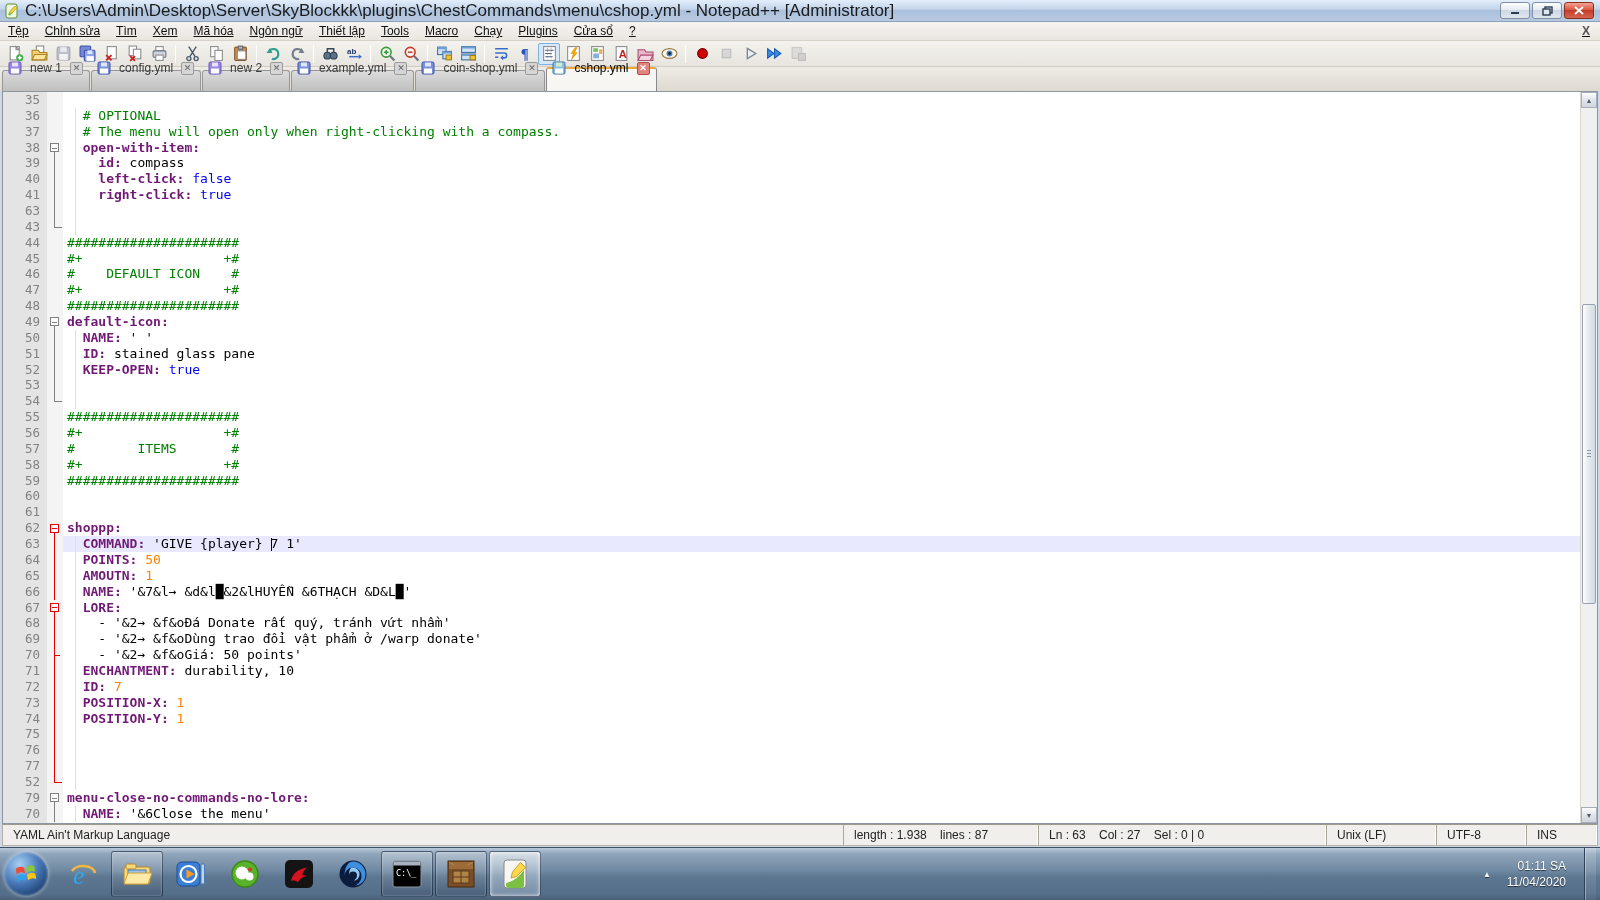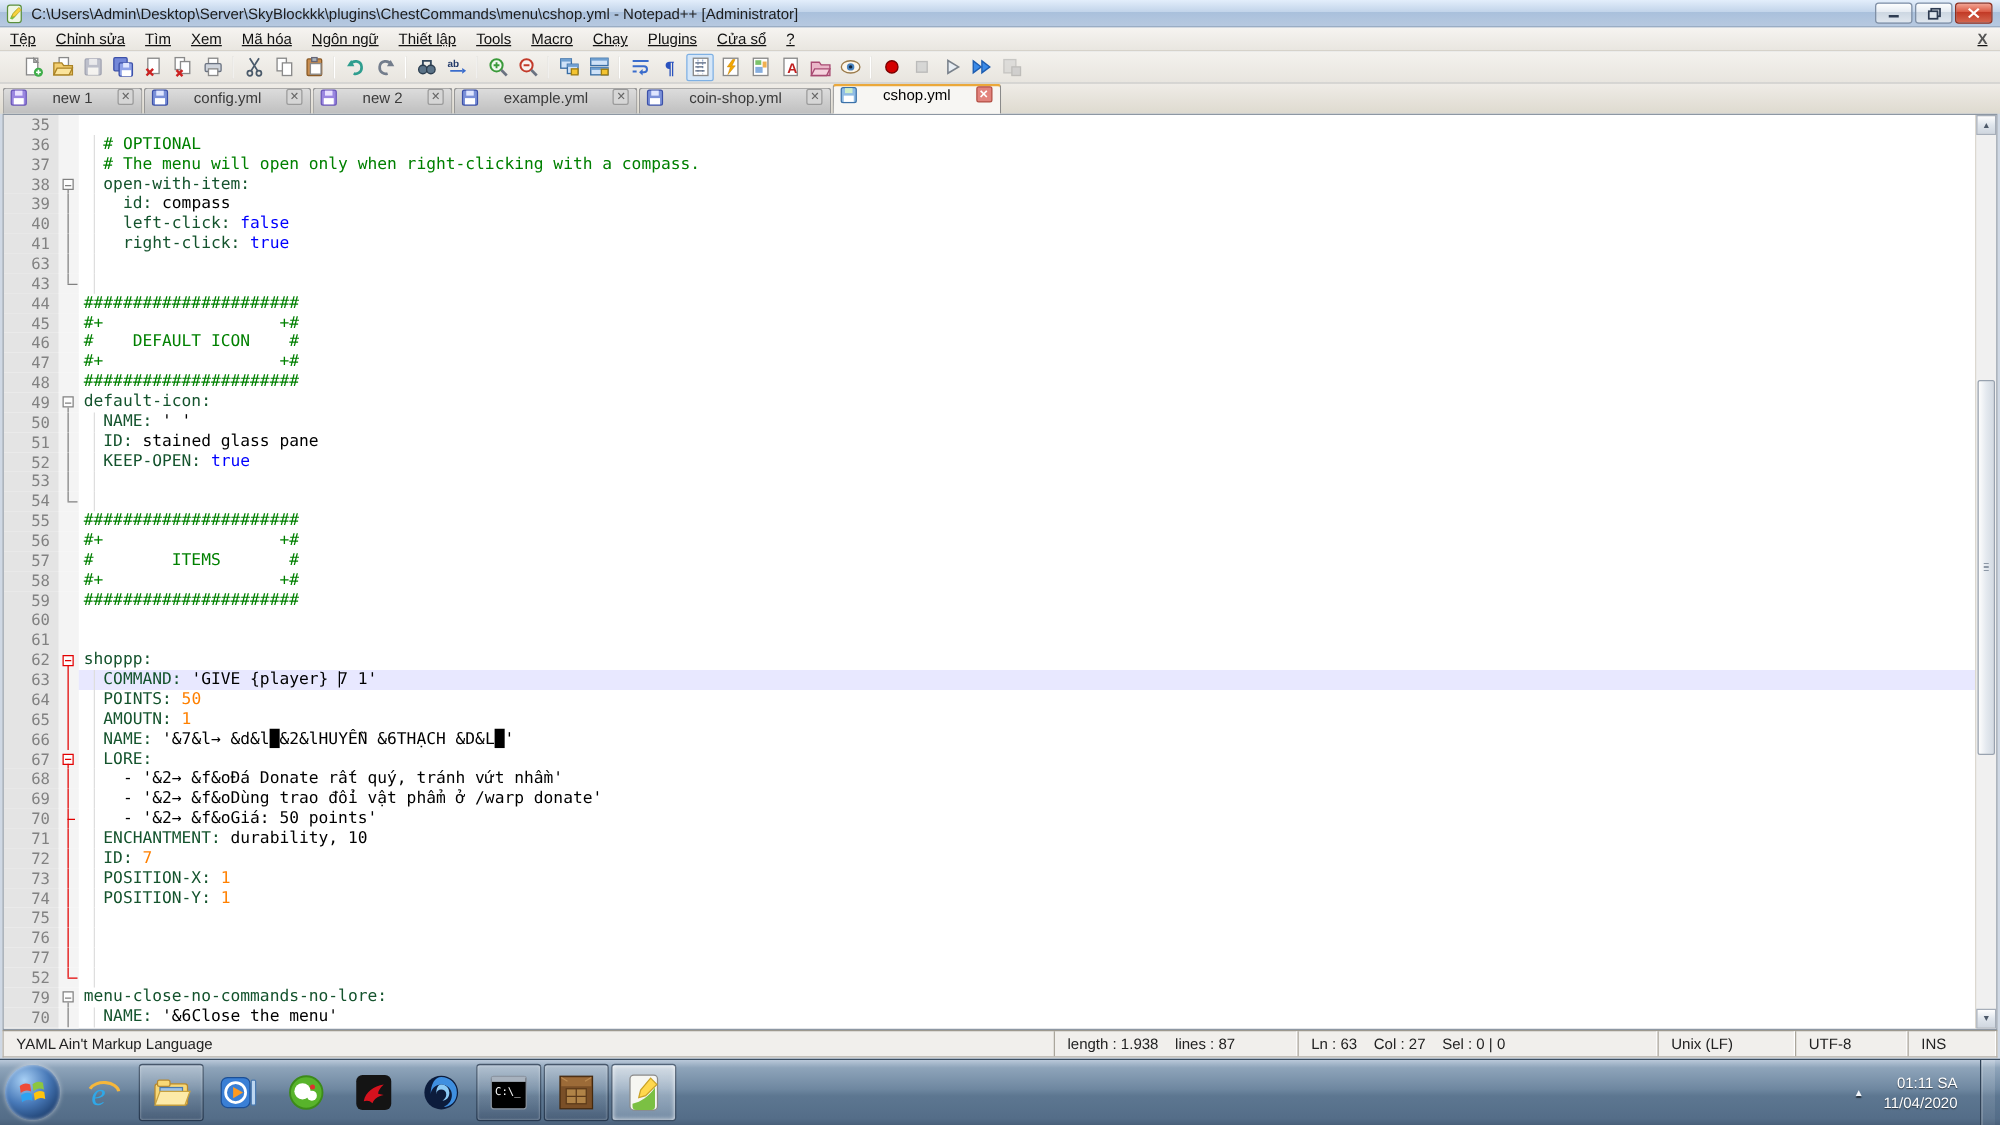--- a/index.html
+++ b/index.html
@@ -2,55 +2,55 @@
 <html><head>
 <meta charset="utf-8">
 <style>
   * { margin:0; padding:0; box-sizing:border-box; }
   html,body { width:1600px; height:900px; overflow:hidden; font-family:"Liberation Sans",sans-serif; }
   #stage { position:relative; width:1600px; height:900px; background:#cfd8e4; }
 
   
   #titlebar { height:22px; background:linear-gradient(#e3eefb,#c2d4ea 45%,#a9c0dc 46%,#b7c9e0); border-bottom:1px solid #8ba0ba; display:flex; align-items:center; padding:0 4px; }
   #titlebar .appicon { width:16px; height:16px; margin-right:5px; flex:0 0 auto; }
-  #titlebar .ttext { font-size:12px; color:#1c1c1c; white-space:nowrap; overflow:hidden; }
+  #titlebar .ttext { font-size:17px; color:#1c1c1c; white-space:nowrap; overflow:hidden; }
   #winbtns { margin-left:auto; display:flex; gap:2px; padding-right:2px; }
   .wbtn { width:30px; height:17px; border:1px solid #7f8fa5; border-radius:3px; background:linear-gradient(#fdfefe,#e5ebf2 45%,#cdd7e2 46%,#dfe6ee); display:flex; align-items:center; justify-content:center; font-size:10px; color:#30405a; }
   .wbtn.close { background:linear-gradient(#f2a494,#d95741 45%,#c23a26 46%,#d4664f); border-color:#8e2e1e; color:#fff; font-weight:bold; }
   .wbtn svg { display:block; }
 
   #menubar { height:19px; background:linear-gradient(#f6f4f1,#e9e6e0); display:flex; align-items:center; font-size:12px; color:#111; border-bottom:1px solid #d6d2ca;text-decoration:underline; }
   .menu-item { padding:2px 8px; white-space:nowrap; }
   #menubar .mclose { margin-left:auto; padding:0 10px; color:#555; font-size:12px; font-weight:bold; }
 
-  #toolbar { height:26px; background:linear-gradient(#f4f2ee,#e8e5df); display:flex; align-items:center; padding-left:14px; border-bottom:1px solid #d0ccc4; }
+  #toolbar { height:26px; background:linear-gradient(#f4f2ee,#e8e5df); display:flex; align-items:center; padding-left:3px; border-bottom:1px solid #d0ccc4; }
   .tbtn { width:22px; height:22px; display:flex; align-items:center; justify-content:center; border:1px solid transparent; border-radius:2px; margin:0 1px; }
   .tbtn.dis { opacity:.45; filter:grayscale(60%); }
   .tbtn.pressed { background:#d6e7f8; border-color:#7eb0e3; }
   .tsep { width:1px; height:18px; background:#b9b5ac; border-right:1px solid #fff; margin:0 4px; }
 
   
   #tabbar { height:24px; background:linear-gradient(#efece7,#dedacf); display:flex; align-items:flex-end; padding-left:2px; }
-  .tab { height:21px; display:flex; align-items:flex-start; gap:20px; padding:0 6px 2px 5px; margin-right:1px; background:linear-gradient(#dcdcdc,#bfbfbf); border:1px solid #979797; border-bottom:none; border-radius:3px 3px 0 0; font-size:12px; color:#3a3a3a; position:relative; }
+  .tab { height:21px; display:flex; align-items:flex-end; gap:8px; padding:0 6px 16px 5px; margin-right:1px; background:linear-gradient(#dcdcdc,#bfbfbf); border:1px solid #979797; border-bottom:none; border-radius:3px 3px 0 0; font-size:12px; color:#3a3a3a; position:relative; }
   .tab.active { height:24px; background:#f7f6f3; color:#000; border-color:#8a8a8a; border-top:2px solid #eba83a; z-index:2; }
   .tab .tclose { width:13px; height:13px; border:1px solid #9a9a9a; background:#d6d6d6; color:#666; font-size:9px; line-height:11px; text-align:center; border-radius:2px; }
   .tab.active .tclose { background:#e2837d; border-color:#b34f44; color:#fff; font-weight:bold; }
   .tab .ticon { width:14px; height:14px; }
 
   
   #editor { position:absolute; left:2px; right:2px; top:91px; height:733px; background:#fff; border:1px solid #8d97a3; overflow:hidden; }
   #lines { position:absolute; left:0; top:0; right:17px; bottom:0; display:flex; flex-direction:column; font-family:"DejaVu Sans Mono","Liberation Mono",monospace; font-size:13px; }
   .row { display:flex; height:15.87px; line-height:15.87px; flex:0 0 auto; }
   .row.tail { flex:1 1 auto; height:auto; }
   .gnum { width:44px; background:#e4e4e4; color:#828282; text-align:right; padding-right:7px; flex:0 0 auto; font-size:12.5px; }
   .gfold { width:16px; background:#f4f4f4; position:relative; flex:0 0 auto; }
   .gcode { flex:1 1 auto; white-space:pre; position:relative; padding-left:4px; color:#000; }
   .row.cur .gcode { background:#e8e8ff; }
   .guide { position:absolute; left:12px; top:0; bottom:0; width:1px; background:#dedede; }
-  .s-k { color:#14532d; font-weight:normal;text-align:right; }
+  .s-k { color:#701a75; font-weight:bold;text-align:right; }
   .s-c { color:#008000; }
   .s-n { color:#ff8000; }
   .s-b { color:#0000ff; }
   .s-t { color:#000; }
   .caret { display:inline-block; width:1px; height:13px; background:#000; vertical-align:middle; margin-right:-1px; animation:blink 1s steps(1) infinite; }
   @keyframes blink { 50% { opacity:0; } }
 
   .fv { position:absolute; left:7px; top:0; bottom:0; width:1px; background:#808080; }
   .fv.half { bottom:50%; }
   .fh { position:absolute; left:7px; top:50%; width:8px; height:1px; background:#808080; }

